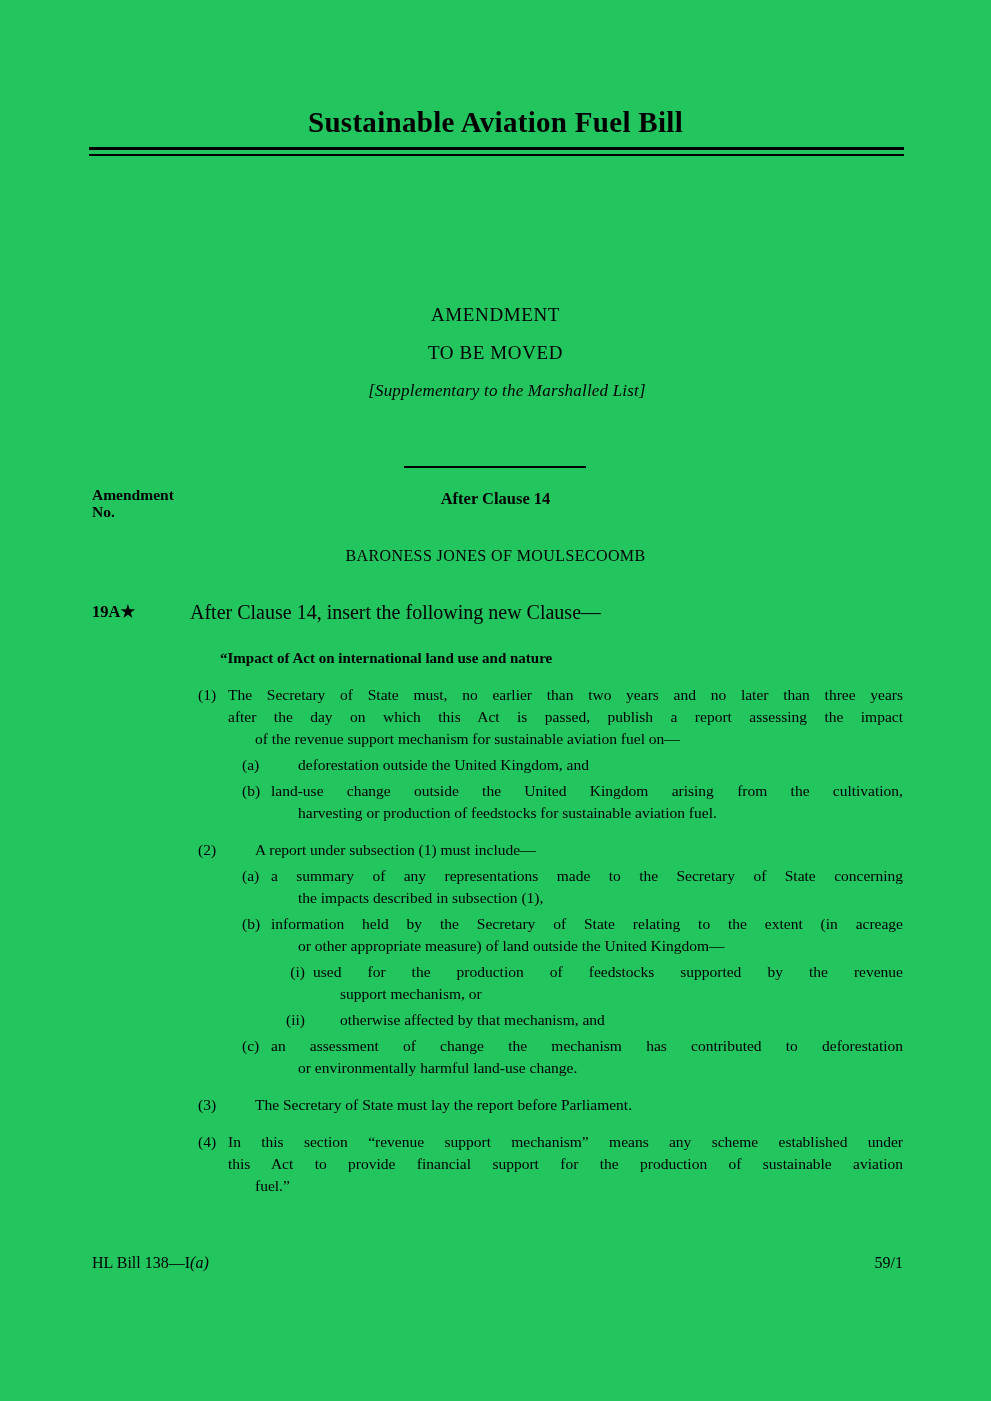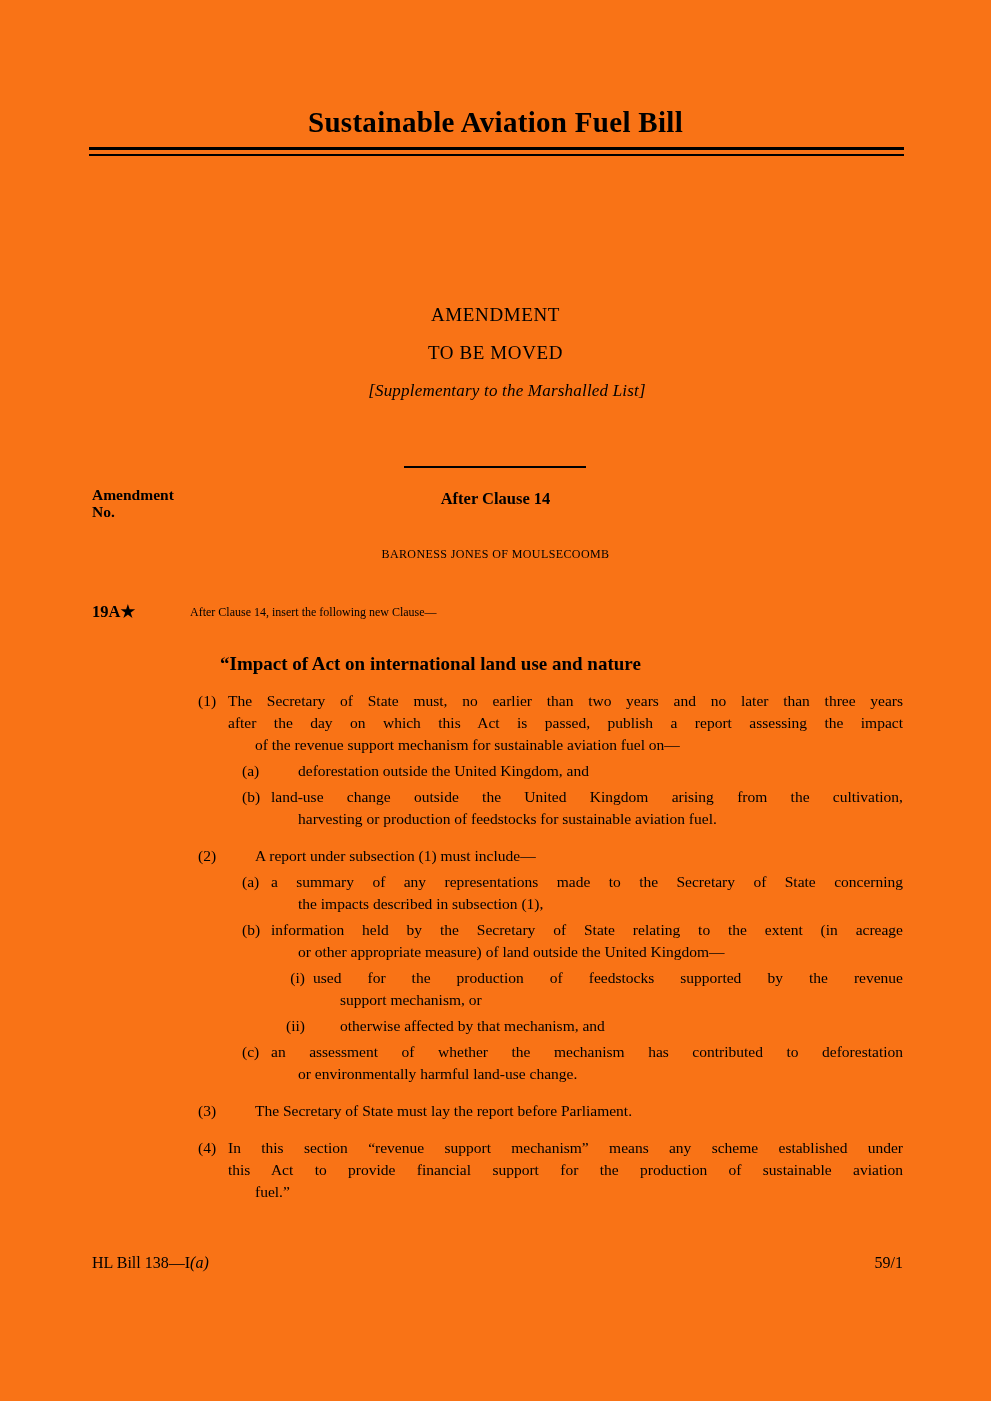--- a/index.html
+++ b/index.html
@@ -1,21 +1,21 @@
 <!DOCTYPE html>
 <html><head>
 <meta charset="utf-8">
 <style>
   html,body { margin:0; padding:0; background:#e8e8e8; }
   .page {
     position: relative;
     width: 991px;
     height: 1401px;
     margin: 0 auto;
-    background: #f97316;
+    background: #22c55e;
     color: #000000;
     font-family: "Liberation Serif", "DejaVu Serif", serif;
     overflow: hidden;
   }
 
   
   .doc-title {
     position: absolute;
     top: 106px; left: 0; right: 0;
     text-align: center;
@@ -65,48 +65,48 @@
   .place-heading {
     position: absolute;
     top: 489px; left: 0; right: 0;
     text-align: center;
     font-size: 16.5px; font-weight: bold;
   }
   .mover {
     position: absolute;
     top: 547px; left: 0; right: 0;
     text-align: center;
-    font-size: 12px;
+    font-size: 16px;
     letter-spacing: 0.4px;
   }
 
   
   .body {
     position: absolute;
     top: 598px; left: 92px; right: 88px;
     font-size: 15.5px;
     line-height: 22px;
   }
   .row { display: flex; }
   .row .n { flex: 0 0 auto; box-sizing: border-box; }
   .row .t { flex: 1 1 auto; min-width: 0; }
 
   .amd-head { margin-top: 3px; }
   .amd-head .n {
     width: 98px;
     font-weight: bold;
     font-size: 16.5px;
   }
-  .amd-head .t { font-size: 12px; }
+  .amd-head .t { font-size: 20px; }
 
   .clause-title {
-    margin-top: 30px;
+    margin-top: 24px;
     margin-left: 128px;
     font-weight: bold;
-    font-size: 19px;
+    font-size: 15px;
   }
 
   .sub     { margin-top: 15px; }
   .sub .n  { width: 136px; padding-left: 106px; }
   .item    { margin-top: 4px; }
   .item .n { width: 179px; padding-left: 150px; }
   .subitem    { margin-top: 4px; }
   .subitem .n { width: 221px; padding-right: 8px; text-align: right; }
 
   .t .ln { text-align: justify; text-align-last: justify; }
@@ -205,21 +205,21 @@
     </div>
     <div class="row subitem">
       <div class="n">(ii)</div>
       <div class="t">
           <div class="ln">otherwise affected by that mechanism, and</div>
         </div>
     </div>
     <div class="row item">
       <div class="n">(c)</div>
       <div class="t">
-          <div class="ln">an assessment of whether the mechanism has contributed to deforestation</div>
+          <div class="ln">an assessment of change the mechanism has contributed to deforestation</div>
           <div class="ln">or environmentally harmful land-use change.</div>
         </div>
     </div>
 
     <div class="row sub">
       <div class="n">(3)</div>
       <div class="t">
           <div class="ln">The Secretary of State must lay the report before Parliament.</div>
         </div>
     </div>

